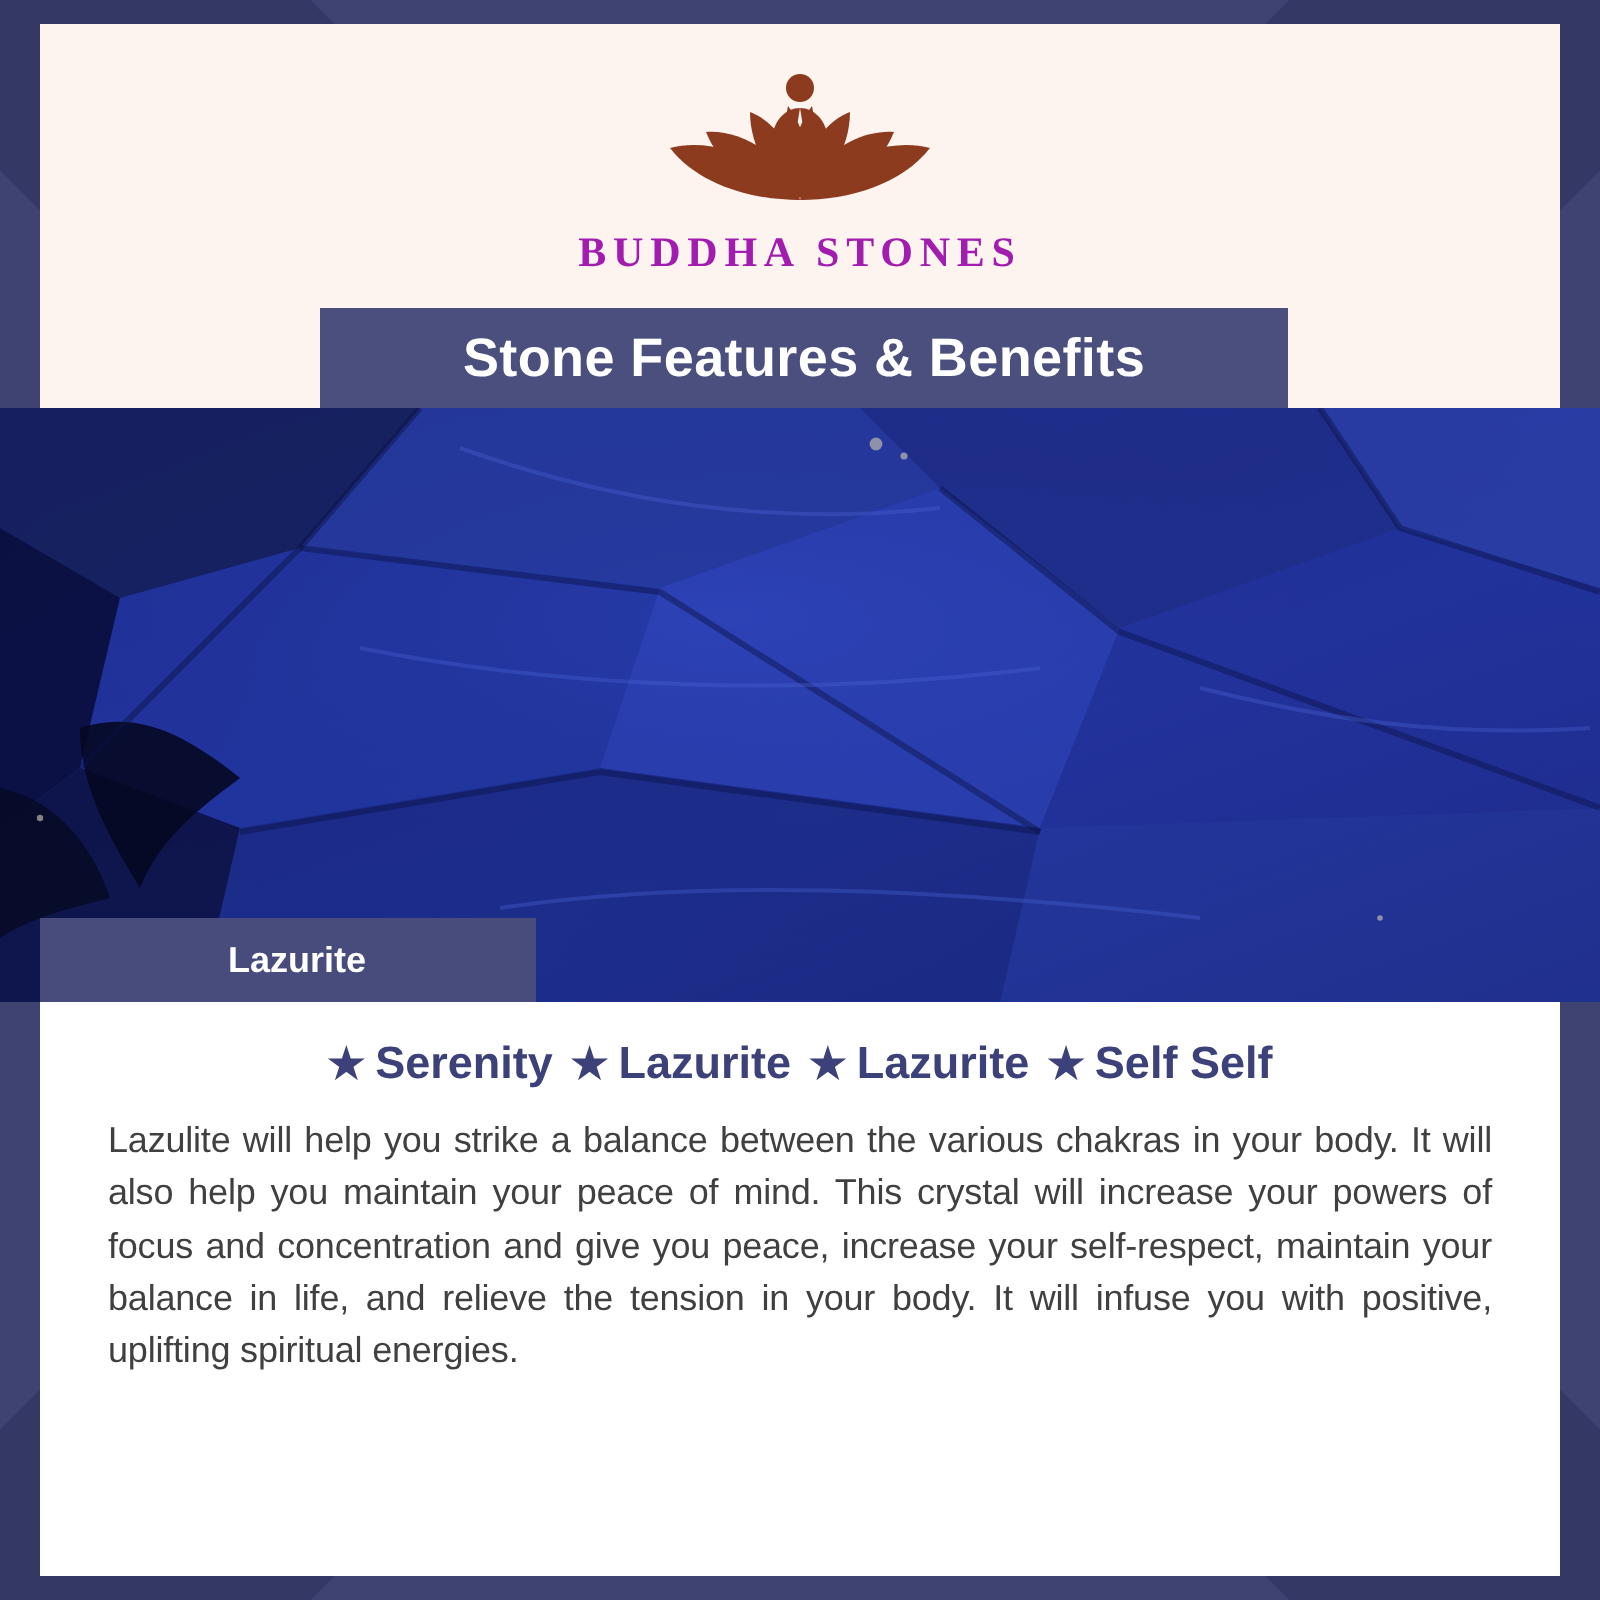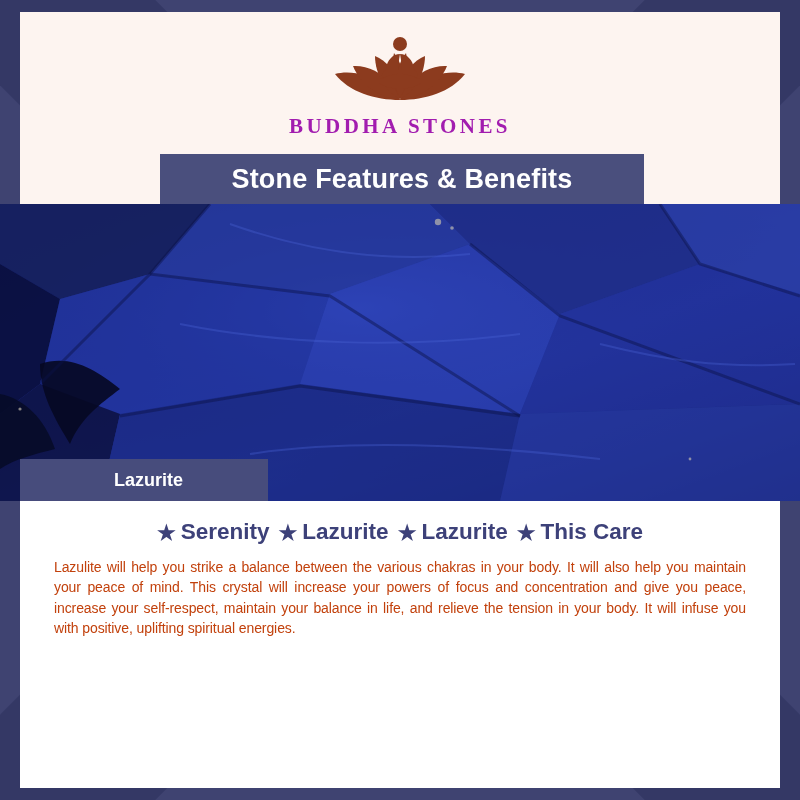--- a/index.html
+++ b/index.html
@@ -162,22 +162,22 @@
     font-size: 22.5px;
     font-weight: 700;
     white-space: nowrap;
   }
   .kw .star {
     color: #3d4179;
     font-size: 21px;
     line-height: 1;
   }
   .paragraph {
-    color: #c2410c;
-    font-size: 14px;
+    color: #404040;
+    font-size: 18px;
     line-height: 1.46;
     text-align: justify;
     letter-spacing: -0.1px;
   }
 </style>
 </head>
 <body>
 
 <div class="page">
 
@@ -288,20 +288,20 @@
         <div class="kw">
           <span class="star">★</span>
           <span>Lazurite</span>
         </div>
         <div class="kw">
           <span class="star">★</span>
           <span>Lazurite</span>
         </div>
         <div class="kw">
           <span class="star">★</span>
-          <span>This Care</span>
+          <span>Self Self</span>
         </div>
       </div>
       <div class="paragraph">Lazulite will help you strike a balance between the various chakras in your body. It will also help you maintain your peace of mind. This crystal will increase your powers of focus and concentration and give you peace, increase your self-respect, maintain your balance in life, and relieve the tension in your body. It will infuse you with positive, uplifting spiritual energies.</div>
     </div>
 
   </div>
 </div>
 
 </body></html>

